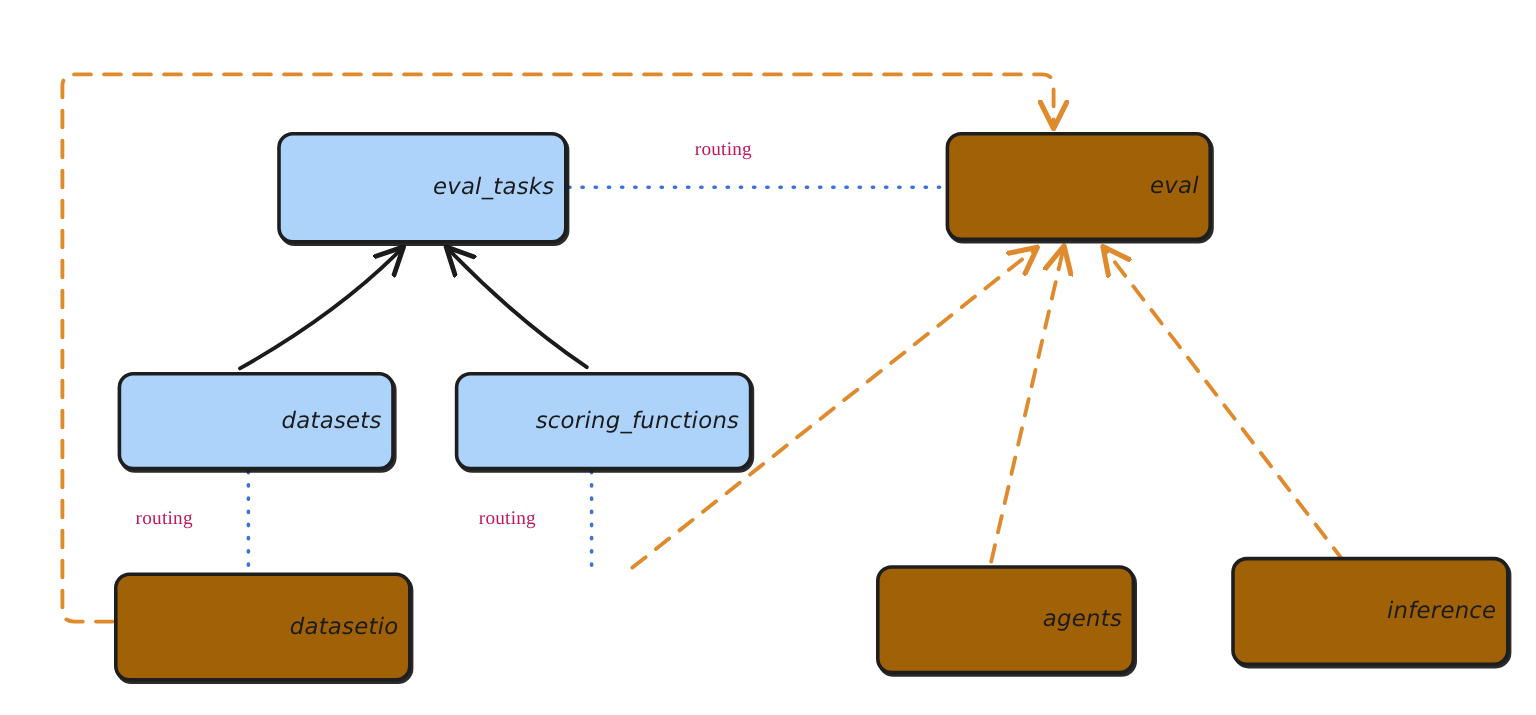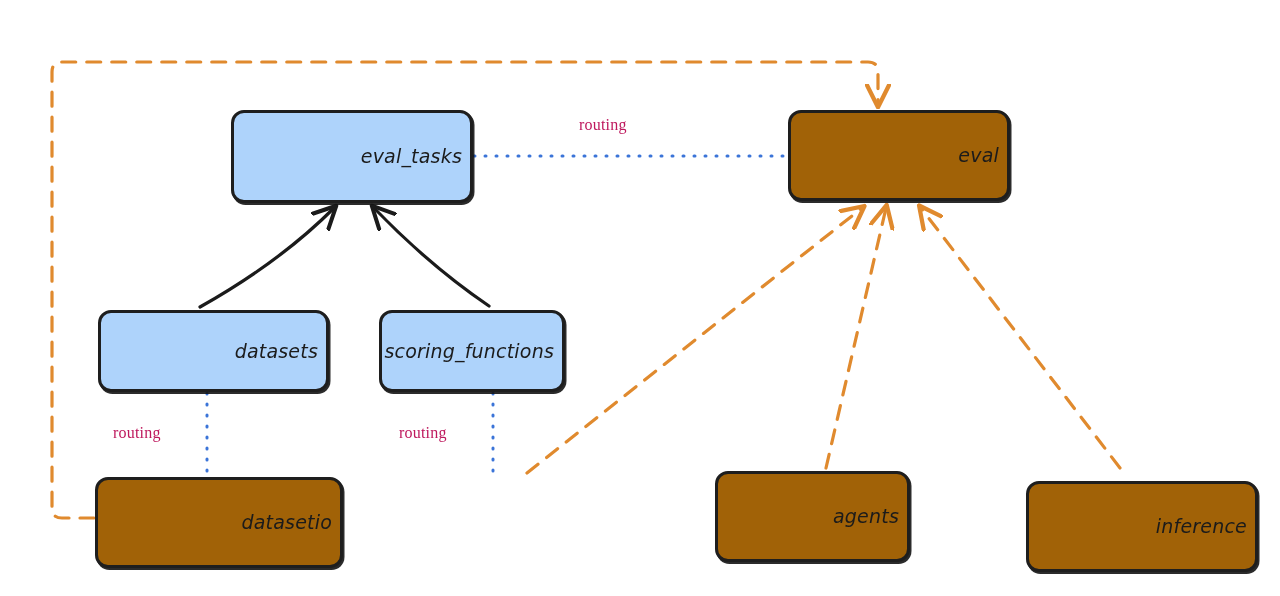--- a/index.html
+++ b/index.html
@@ -122,34 +122,34 @@
   </div>
 
   <div class="node green" style="left:788px; top:110px; width:222px; height:91px;">
     <span class="node-label">eval</span>
   </div>
 
   <div class="node blue" style="left:98px; top:310px; width:231px; height:82px;">
     <span class="node-label">datasets</span>
   </div>
 
-  <div class="node blue" style="left:379px; top:310px; width:186px; height:82px;">
+  <div class="node blue" style="left:379px; top:310px; width:248px; height:82px;">
     <span class="node-label">scoring_functions</span>
   </div>
 
   <div class="node green" style="left:95px; top:477px; width:248px; height:91px;">
     <span class="node-label">datasetio</span>
   </div>
 
 
-  <div class="node green" style="left:715px; top:471px; width:195px; height:91px;">
+  <div class="node green" style="left:730px; top:471px; width:216px; height:91px;">
     <span class="node-label">agents</span>
   </div>
 
-  <div class="node green" style="left:1026px; top:481px; width:232px; height:91px;">
+  <div class="node green" style="left:1026px; top:464px; width:232px; height:91px;">
     <span class="node-label">inference</span>
   </div>
 
   <div class="edge-label" style="left:579px; top:116px;">routing</div>
 
   <div class="edge-label" style="left:113px; top:424px;">routing</div>
 
   <div class="edge-label" style="left:399px; top:424px;">routing</div>
 
 </div>

